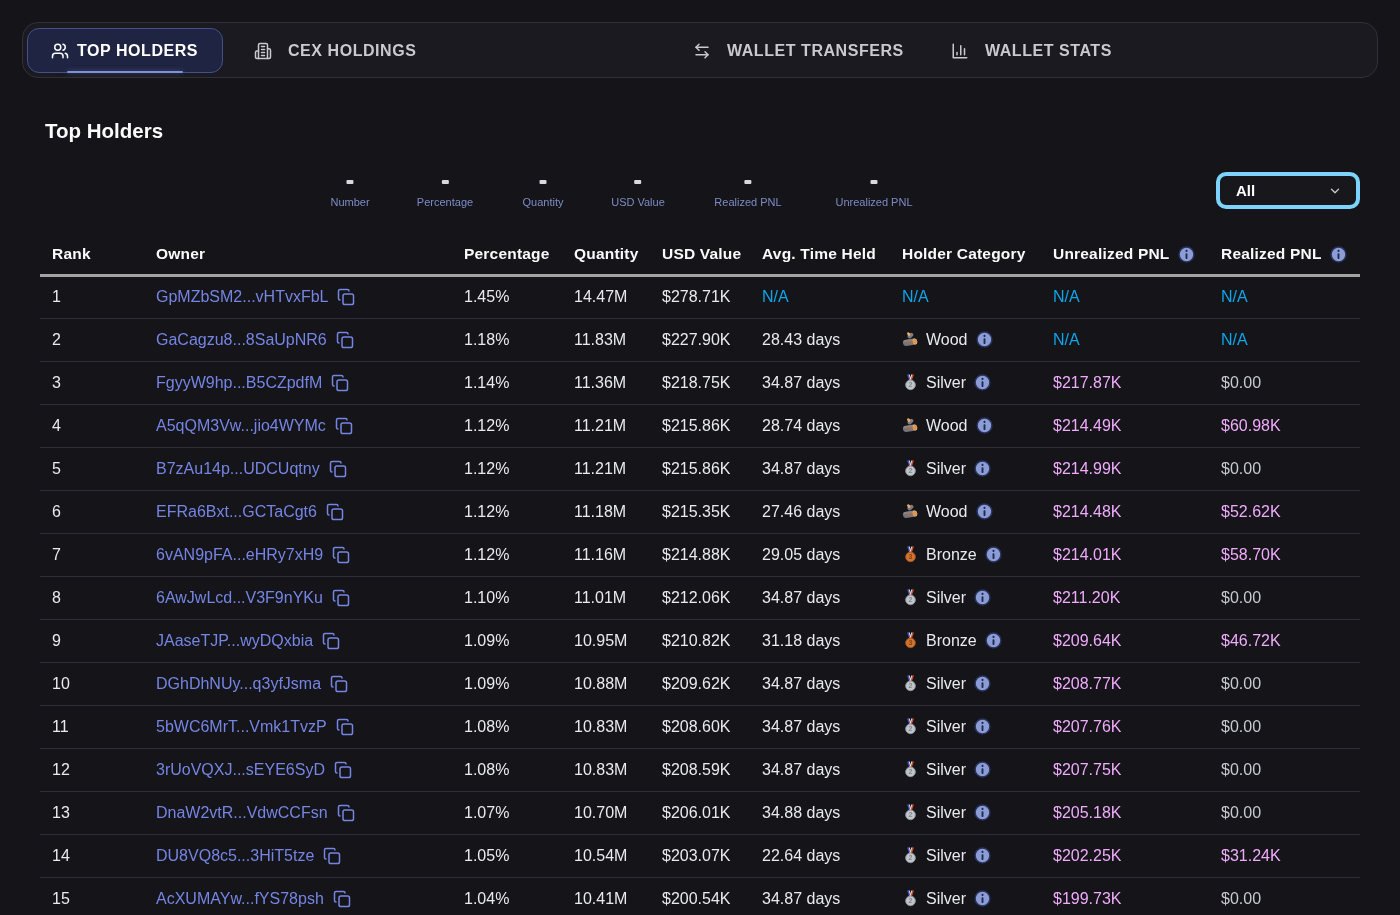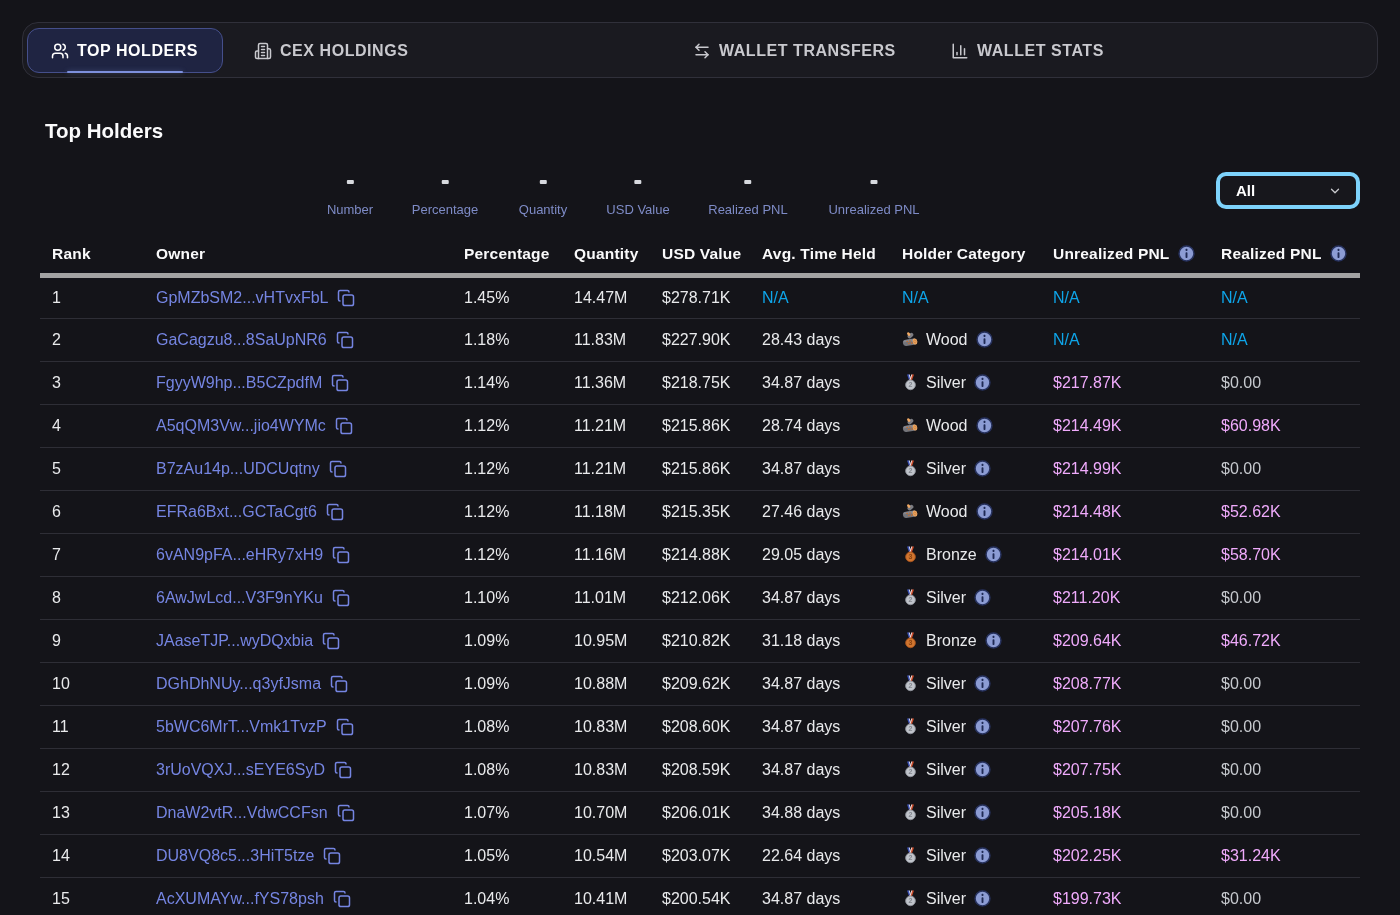--- a/index.html
+++ b/index.html
@@ -1,28 +1,28 @@
 <!DOCTYPE html>
 <html><head><meta charset="utf-8">
 <style>
 *{margin:0;padding:0;box-sizing:border-box}
 html,body{width:1400px;height:915px;background:#141419;font-family:"Liberation Sans",sans-serif;overflow:hidden;position:relative}
 .tabbar{position:absolute;left:22px;top:22px;width:1356px;height:56px;background:#1a1a20;border:1px solid #30303a;border-radius:16px}
-.tab{position:absolute;top:0;height:56px;display:flex;align-items:center;gap:8px;color:#c9c9ce;font-weight:700;font-size:16px;letter-spacing:0.55px;white-space:nowrap}
+.tab{position:absolute;top:0;height:56px;display:flex;align-items:center;gap:16px;color:#c9c9ce;font-weight:700;font-size:16px;letter-spacing:0.55px;white-space:nowrap}
 .ti{width:18px;height:18px;fill:none;stroke:currentColor;stroke-width:2;stroke-linecap:round;stroke-linejoin:round;flex:none}
 .pill{position:absolute;left:4px;top:5px;width:196px;height:45px;background:#1f2442;border:1px solid #454f8b;border-radius:12px;display:flex;align-items:center;justify-content:flex-start;padding-left:23px;gap:8px;color:#fff;font-weight:700;font-size:16px;letter-spacing:0.55px}
 .pill .ul{position:absolute;left:39px;right:39px;bottom:-1px;height:2px;background:#7d90dd;border-radius:2px;box-shadow:0 0 5px 0 rgba(125,144,221,0.4)}
 h1{position:absolute;left:45px;top:119px;font-size:20.5px;font-weight:700;color:#fbfbfc}
 .stat{position:absolute;top:172px;transform:translateX(-50%);display:flex;flex-direction:column;align-items:center}
 .stat .dash{width:7px;height:4px;background:#d7d9de;border-radius:1px;margin:8px 0 7px}
-.stat .lbl{color:#7e8bc6;font-size:13px;line-height:20px;margin-top:9px}
+.stat .lbl{color:#7e8bc6;font-size:11px;line-height:20px;margin-top:1px}
 .dd{position:absolute;left:1216px;top:172px;width:144px;height:37px;border:4px solid #7dd3fc;border-radius:10px;display:flex;align-items:center;padding:0 14px 0 16px;color:#fff;font-weight:700;font-size:15px;background:#17171c}
 .dd svg{margin-left:auto;width:14px;height:14px;fill:none;stroke:#c9cacd;stroke-width:2.2;stroke-linecap:round;stroke-linejoin:round}
 table{position:absolute;left:40px;top:235px;width:1320px;border-collapse:collapse;table-layout:fixed}
-th{height:40px;text-align:left;vertical-align:middle;font-size:15.5px;font-weight:700;color:#fafafb;border-bottom:5px solid #a3a3a3;letter-spacing:0.2px}
+th{height:40px;text-align:left;vertical-align:middle;font-size:15.5px;font-weight:700;color:#fafafb;border-bottom:3px solid #a3a3a3;letter-spacing:0.2px}
 td{height:43px;text-align:left;vertical-align:middle;font-size:16px;color:#e9eaec;border-bottom:1px solid #2e2e36}
 .c1{padding-left:12px}
 .addr{color:#7585e2}
 .cp{width:18px;height:18px;stroke:#7585e2;fill:none;stroke-width:2;stroke-linecap:round;stroke-linejoin:round;vertical-align:-4px;margin-left:9px}
 .na{color:#0ea5e9}
 .zero{color:#c6c9ce}
 .pos{color:#f0abfc}
 .info{width:17px;height:17px;vertical-align:-3.5px;margin-left:8px}
 .cat{width:17px;height:17px;vertical-align:-3.5px;margin-right:7px}
 </style></head><body>

